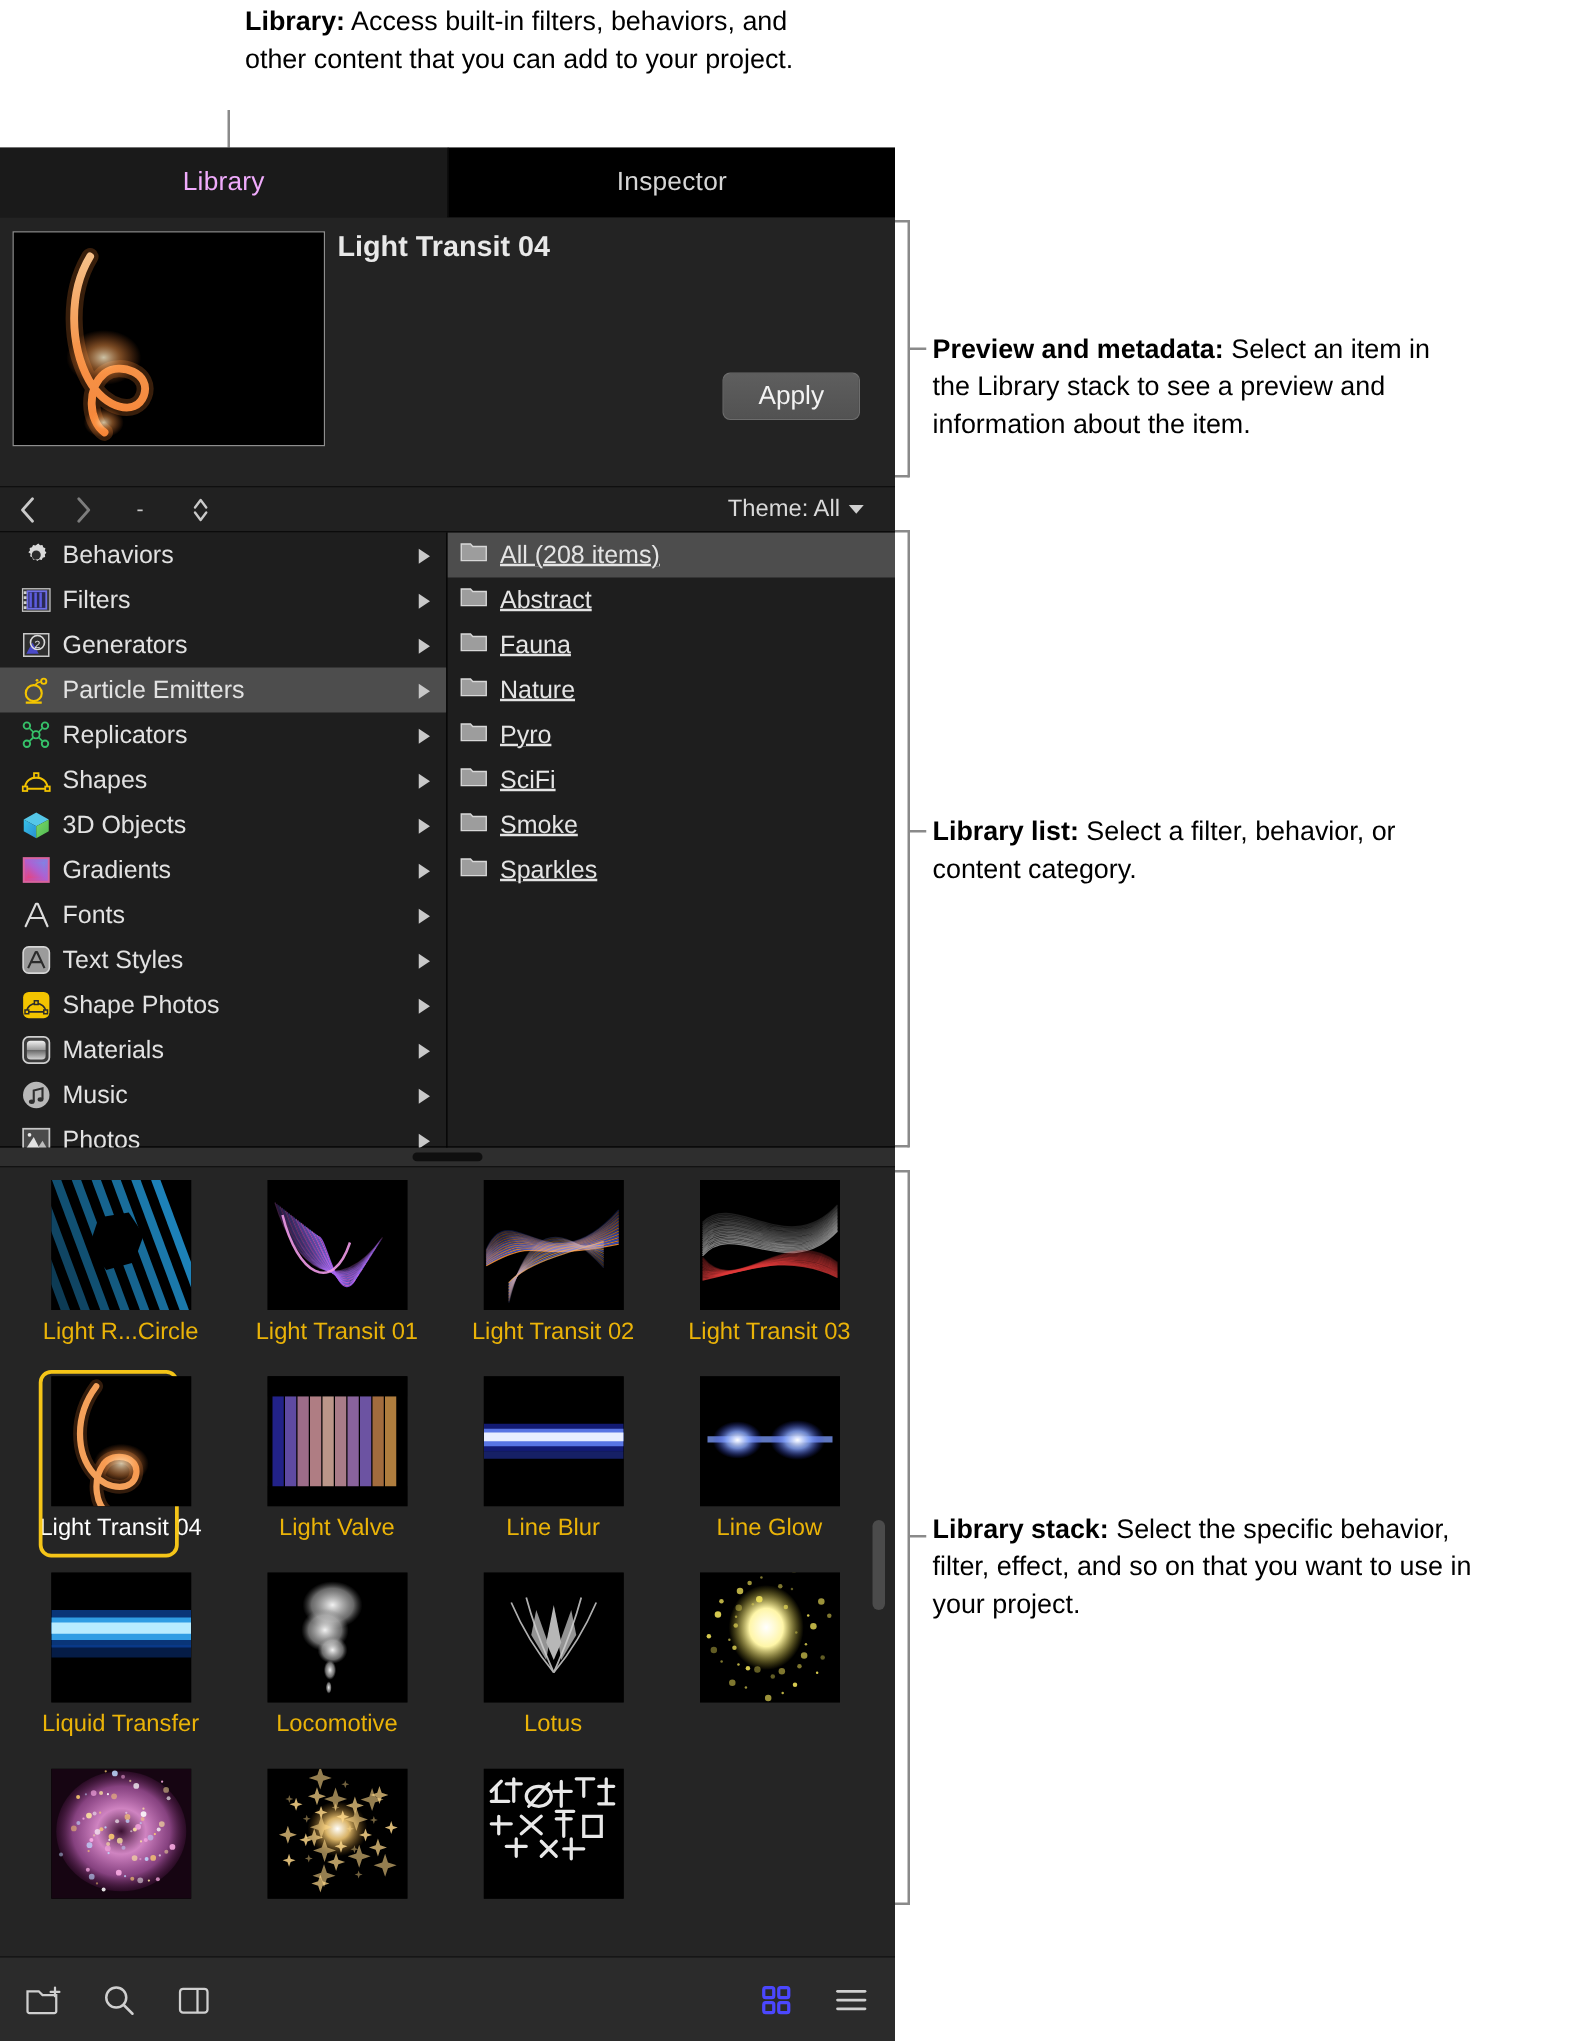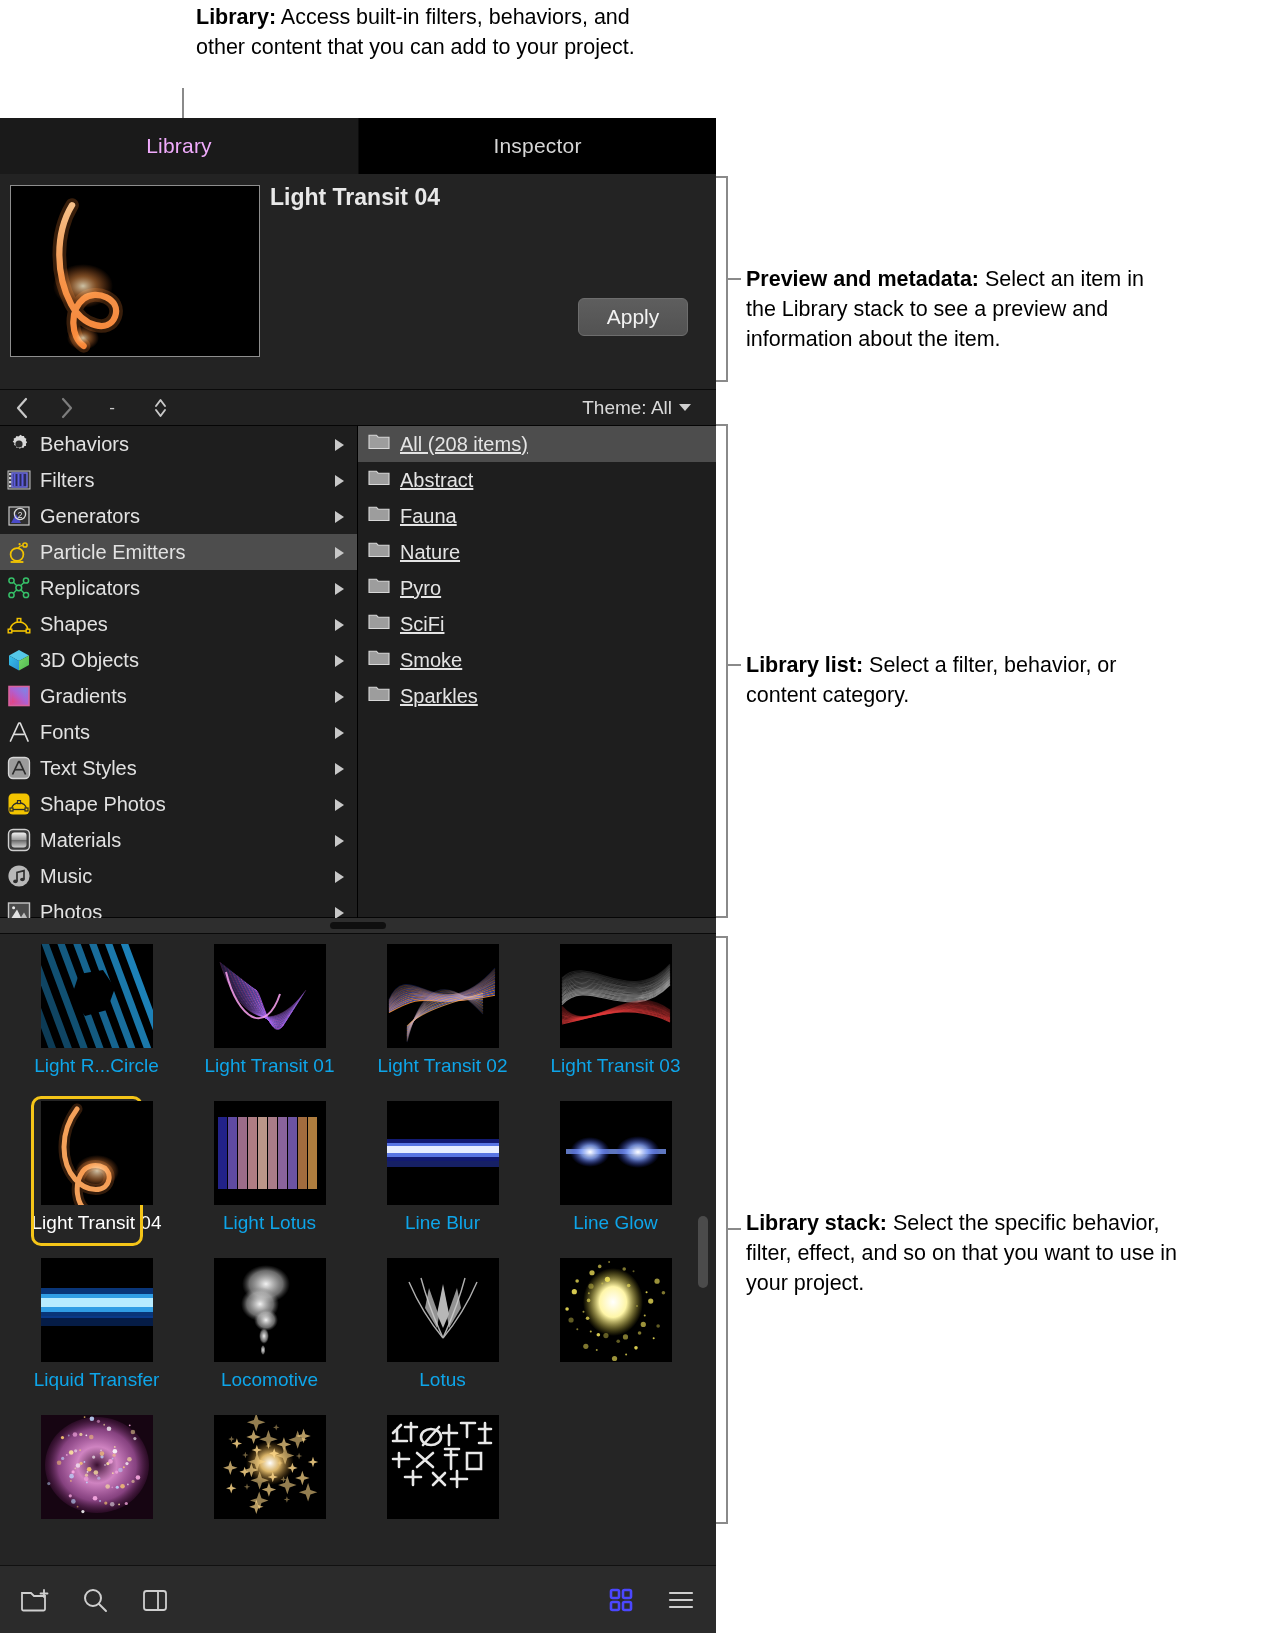--- a/index.html
+++ b/index.html
@@ -120,21 +120,21 @@
     background: #1e1e1e;
     border-bottom: 1px solid #050505;
   }
   .list-col { height: 492px; overflow: hidden; }
   .list-left { width: 358px; border-right: 1px solid #000; }
   .list-right { flex: 1; }
 
   .lrow {
     height: 36px;
     display: flex; align-items: center;
-    padding-left: 7px;
+    padding-left: 17px;
     color: #e2e2e2;
     font-size: 20px;
     position: relative;
   }
   .lrow.sel { background: #4d4d4d; }
   .lrow .lbl { margin-left: 9px; }
   .disc {
     position: absolute; right: 13px; top: 13px;
     width: 0; height: 0;
     border-top: 6px solid transparent;
@@ -176,21 +176,21 @@
     display: flex; flex-direction: column; align-items: center;
   }
   .cell .art {
     width: 112px; height: 104px;
     background: #000;
     position: relative;
     overflow: hidden;
   }
   .cell .cap {
     margin-top: 7px;
-    color: #0ea5e9;
+    color: #eab308;
     font-size: 19px;
     white-space: nowrap;
   }
   .cell.selected::before {
     content: "";
     position: absolute;
     left: 21px; top: -5px; right: 40px; bottom: 12px;
     border: 3px solid #f5c518;
     border-radius: 10px;
     pointer-events: none;
@@ -764,21 +764,21 @@
                   <rect x="54" y="16" width="9" height="76" fill="#d99fae" opacity=".78"></rect>
                   <rect x="64" y="16" width="9" height="76" fill="#b07fc8" opacity=".78"></rect>
                   <rect x="74" y="16" width="9" height="76" fill="#8a6ad0" opacity=".78"></rect>
                   <rect x="84" y="16" width="9" height="76" fill="#d08a50" opacity=".78"></rect>
                   <rect x="94" y="16" width="9" height="76" fill="#e0a050" opacity=".78"></rect>
       </g>
       <rect y="16" width="112" height="76" fill="none"></rect>
       <rect width="112" height="16" fill="#000"></rect>
                 <rect y="88" width="112" height="16" fill="#000"></rect>
               </svg></div>
-            <div class="cap">Light Lotus</div>
+            <div class="cap">Light Valve</div>
           </div>
           <div class="cell">
             <div class="art"><svg viewBox="0 0 112 104" width="112" height="104">
       <rect width="112" height="104" fill="#000"></rect>
       <rect x="0" y="38" width="112" height="22" fill="#2030d0" opacity=".55"></rect>
       <rect x="0" y="42" width="112" height="14" fill="#6a8cff" opacity=".8"></rect>
       <rect x="0" y="45" width="112" height="7" fill="#e8eeff"></rect>
       <rect x="0" y="60" width="112" height="6" fill="#3048e0" opacity=".45"></rect>
               </svg></div>
             <div class="cap">Line Blur</div>

